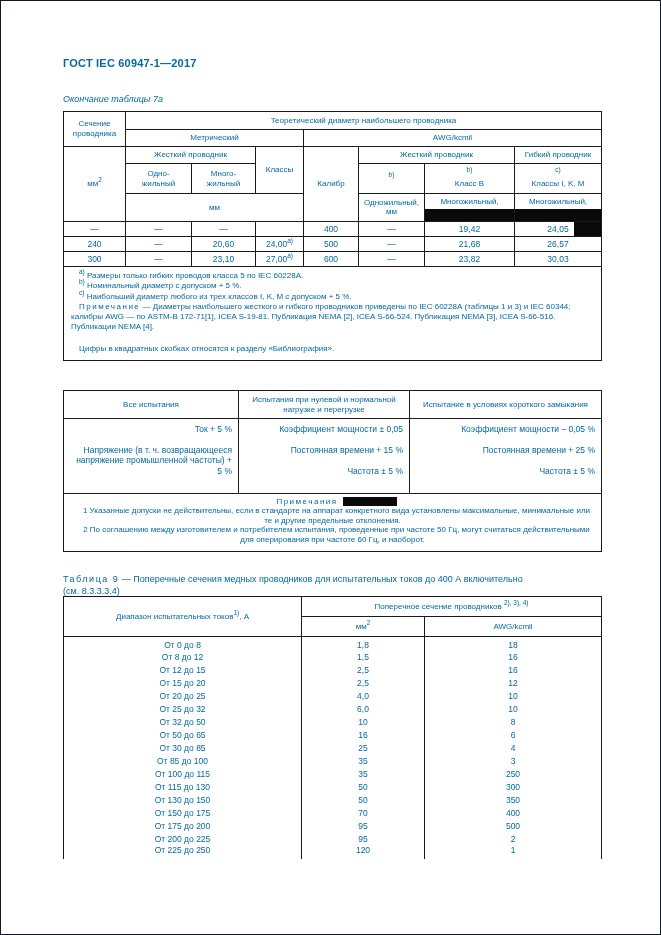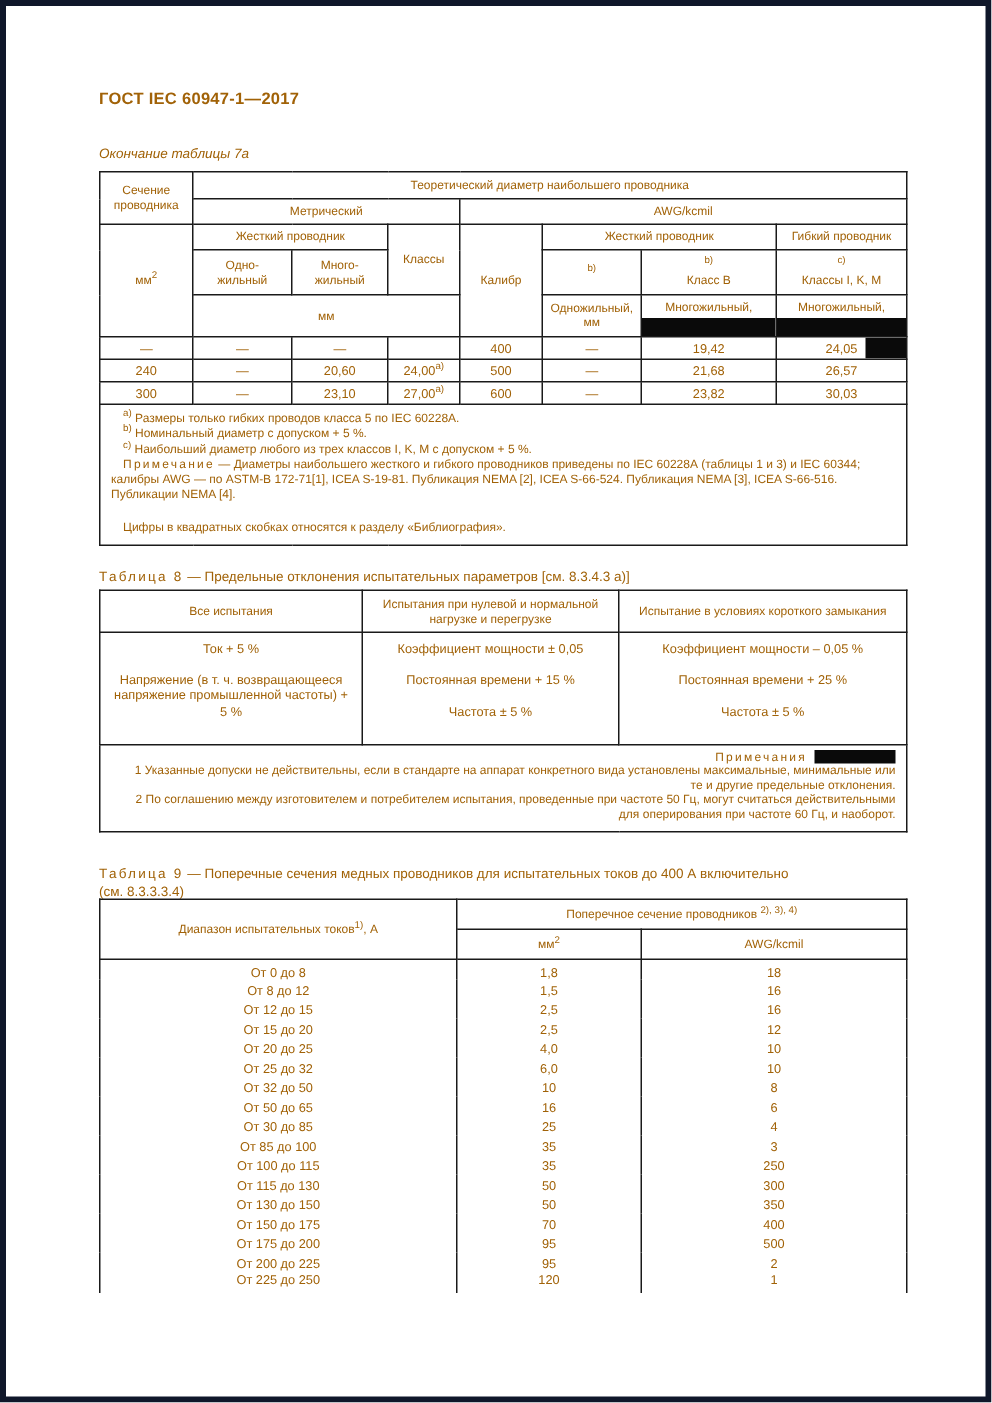--- a/index.html
+++ b/index.html
@@ -1,18 +1,18 @@
 <!DOCTYPE html>
 <html><head>
 <meta charset="utf-8">
 <style>
   *{margin:0;padding:0;box-sizing:border-box}
   html,body{background:#ffffff}
-  .page{width:661px;height:935px;position:relative;background:#fff;border:4px solid #0f172a;
-        font-family:"Liberation Sans","DejaVu Sans",sans-serif;color:#a16207;overflow:hidden}
+  .page{width:661px;height:935px;position:relative;background:#fff;border:1px solid #0f172a;
+        font-family:"Liberation Sans","DejaVu Sans",sans-serif;color:#0369a1;overflow:hidden}
   .abs{position:absolute;left:62px;width:538px}
   #doc-header{top:56px;font-size:11px;font-weight:bold;letter-spacing:.2px}
   #cap7a{top:93px;font-size:9px;font-style:italic}
   table{border-collapse:collapse;table-layout:fixed;width:538px}
   td{border:1px solid #1a1a1a;text-align:center;vertical-align:middle;font-size:8px;line-height:1.2;padding:1px 2px;overflow:hidden}
   sup{font-size:6.5px;line-height:0;vertical-align:super}
   .pre{white-space:pre-line}
   
   #t7a{top:110px}
   #t7a .h1 td{height:18px}
@@ -30,23 +30,23 @@
   td.foot p{margin:0 0 1px;text-indent:8px}
   td.foot p.note{margin-top:0}
   td.foot p.biblio{margin-top:13px}
   
   .tbl-label{font-size:9px;line-height:12px}
   .spaced{letter-spacing:1.5px}
   
   #t8lbl{top:374px}
   #t8{top:389px}
   #t8 .h td{height:28px}
-  #t8 .b td{height:72px;text-align:center;vertical-align:top;padding:5px 6px;font-size:8.5px}
+  #t8 .b td{height:72px;text-align:right;vertical-align:top;padding:5px 6px;font-size:8.5px}
   #t8 .b p{margin:0 0 11px}
-  #t8 td.notes{text-align:right;vertical-align:top;padding:3px 7px 6px;font-size:8px}
+  #t8 td.notes{text-align:center;vertical-align:top;padding:3px 7px 6px;font-size:8px}
   #t8 td.notes p{text-indent:8px;margin:0}
   #t8 .notes-head{margin-bottom:2px}
   .black-inline{display:inline-block;width:54px;height:9px;background:#0a0a0a;vertical-align:-2px;margin-left:5px}
   
   #t9lbl{top:572px}
   #t9{top:595px}
   #t9 .th1 td{height:20px}
   #t9 .th2 td{height:20px}
   #t9 tbody td{border-top:0;border-bottom:0;height:13px;font-size:8.5px;padding:0}
   #t9 tbody tr.first td{padding-top:3px}
@@ -156,23 +156,20 @@
         <p><sup>a)</sup> <span>Размеры только гибких проводов класса 5 по IEC 60228А.</span></p>
         <p><sup>b)</sup> <span>Номинальный диаметр с допуском + 5 %.</span></p>
         <p><sup>c)</sup> <span>Наибольший диаметр любого из трех классов I, K, M с допуском + 5 %.</span></p>
         <p class="note"><span class="spaced">Примечание</span><span> — Диаметры наибольшего жесткого и гибкого проводников приведены по IEC 60228А (таблицы 1 и 3) и IEC 60344; калибры AWG — по ASTM-B 172-71[1], ICEA S-19-81. Публикация NEMA [2], ICEA S-66-524. Публикация NEMA [3], ICEA S-66-516. Публикации NEMA [4].</span></p>
         <p class="biblio">Цифры в квадратных скобках относятся к разделу «Библиография».</p>
       </td>
     </tr>
   </tbody>
     </table>
 
-  <div class="abs tbl-label" id="t8lbl">
-    <span class="spaced">Таблица 8</span><span> — Предельные отклонения испытательных параметров [см. 8.3.4.3 а)]</span>
-  </div>
 
   <table class="abs" id="t8">
     <colgroup>
         <col style="width:175px">
         <col style="width:171px">
         <col style="width:192px">
       </colgroup>
     <tbody>
         <tr class="h">
       <td>Все испытания</td>

